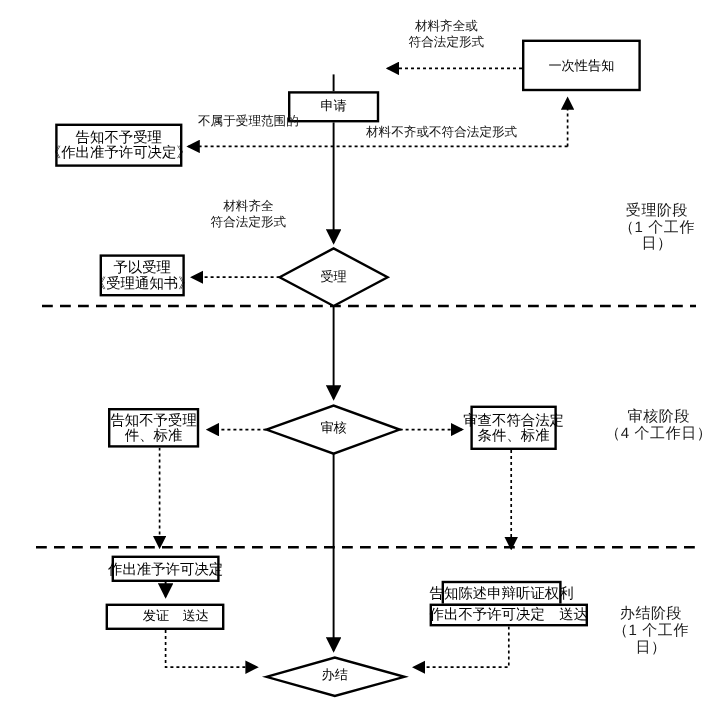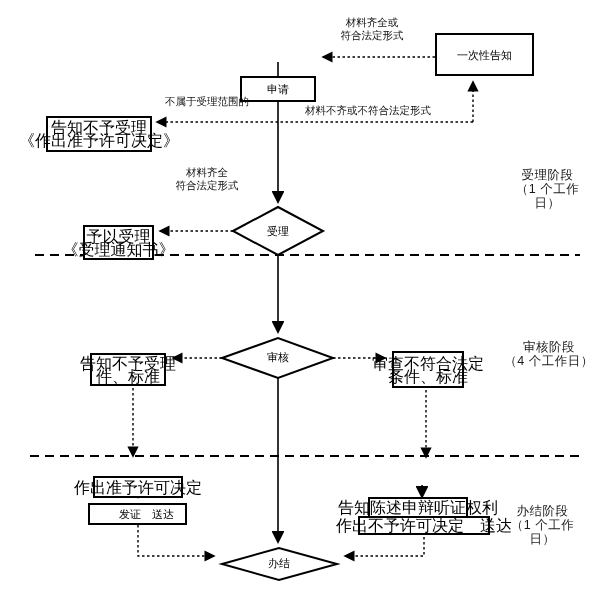--- a/index.html
+++ b/index.html
@@ -19,21 +19,21 @@
     position:absolute;text-align:center;font-size:10.5px;line-height:13px;
     color:#111;white-space:nowrap;
   }
   .dtext{
     position:absolute;text-align:center;font-size:11px;line-height:13px;color:#000;
   }
   .stage-lbl{
     position:absolute;text-align:center;font-size:12.5px;line-height:14px;
     color:#1a1a1a;letter-spacing:0.5px;
   }
-  .small{font-size:16px;line-height:13px;margin-top:13px;}
+  .small{font-size:12px;line-height:13px;}
 </style>
 </head>
 <body>
 
 <div id="stage">
 
   <svg id="flow-svg" viewBox="0 0 605 599" xmlns="http://www.w3.org/2000/svg">
     <defs>
       <marker id="ah" viewBox="0 0 10 10" refX="8.5" refY="5" markerWidth="8" markerHeight="8" orient="auto-start-reverse">
         <path d="M0,0 L10,5 L0,10 z" fill="#000"></path>

